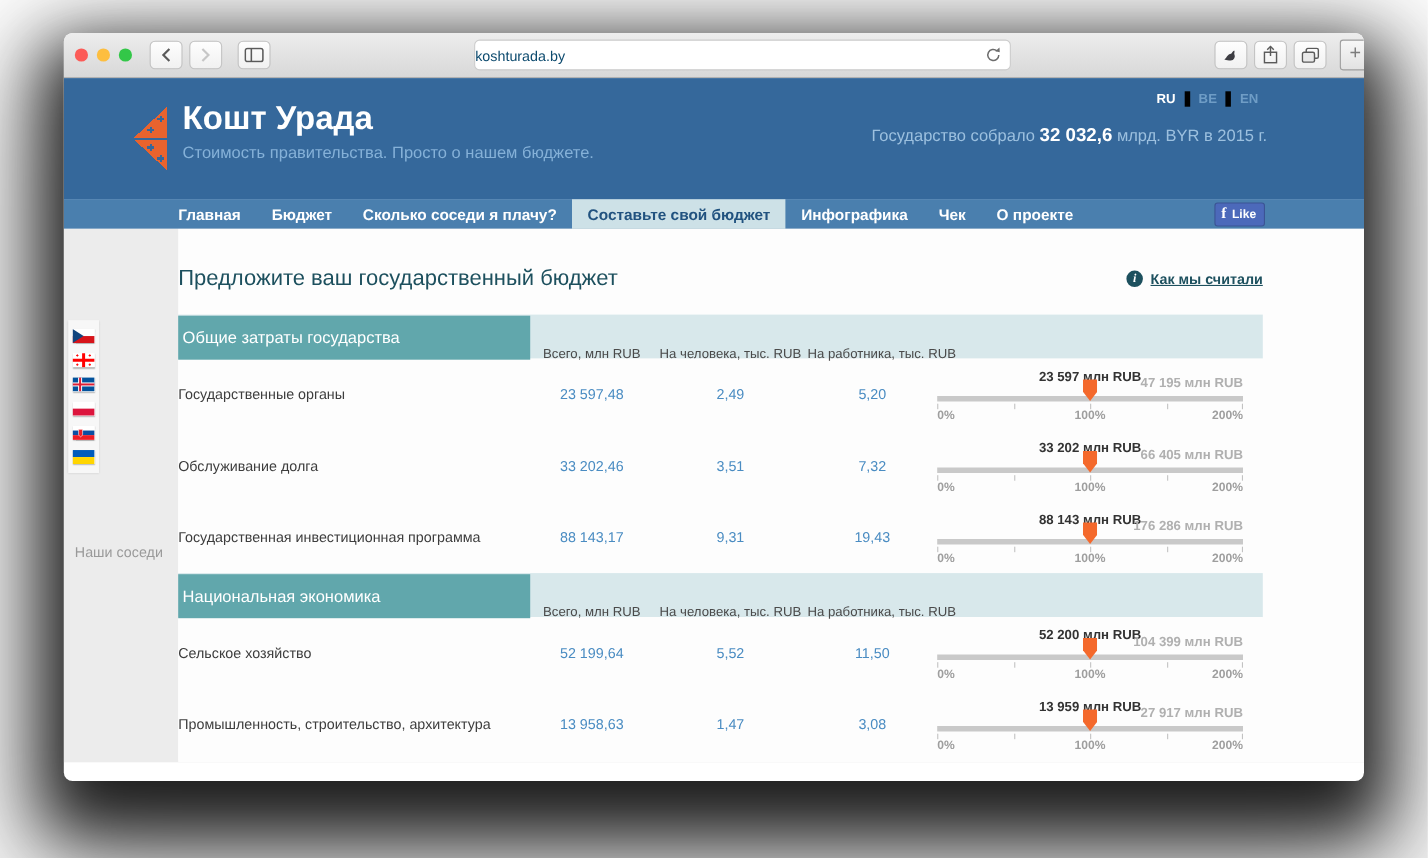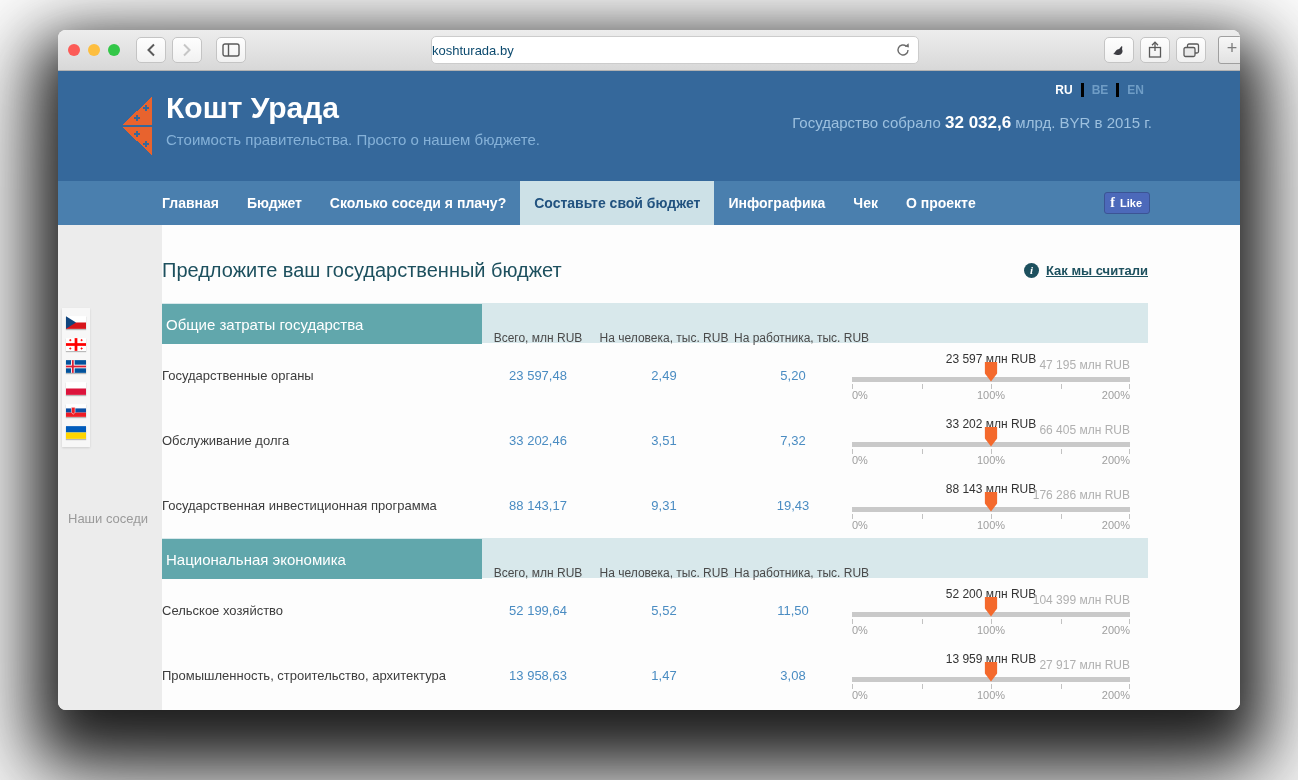--- a/index.html
+++ b/index.html
@@ -45,25 +45,25 @@
   }
   
   .site-header{height:110px;background:#35689b;position:relative;}
   .logo-block{position:absolute;left:60px;top:20px;display:flex;}
   .ornament{margin-right:12px;margin-top:4px;}
   .site-title{font-size:30px;font-weight:bold;color:#ffffff;line-height:34px;}
   .site-subtitle{font-size:15px;color:#85b1d8;margin-top:6px;}
   .langs{position:absolute;top:12px;right:88px;font-size:12px;font-weight:bold;display:flex;align-items:flex-start;}
   .lang{color:#6f9dc6;padding:0 8px;}
   .lang.active{color:#ffffff;}
-  .lang + .lang{border-left:3px solid #000000;}
+  .lang + .lang{border-left:5px solid #000000;}
   .collected{position:absolute;top:42px;right:88px;font-size:15px;color:#9cc0df;}
   .collected b{color:#ffffff;font-size:17px;}
   
-  .main-nav{height:44px;background:#4a7fae;display:flex;align-items:stretch;padding-left:90px;}
+  .main-nav{height:27px;background:#4a7fae;display:flex;align-items:stretch;padding-left:90px;}
   .nav-item{
     display:flex;align-items:center;padding:0 14px;color:#ffffff;
     font-size:14px;font-weight:bold;white-space:nowrap;cursor:default;
   }
   .nav-item.active{background:#cde1e7;color:#21527f;}
   .fb-like{
     margin-left:auto;margin-right:90px;align-self:center;height:20px;
     background:#4c69ba;border:1px solid #3b5494;border-radius:3px;
     display:flex;align-items:center;padding:0 7px 0 5px;
   }
@@ -101,21 +101,21 @@
     padding-left:4px;font-size:15px;box-sizing:border-box;
   }
   .col-h{font-size:12px;color:#4a4a4a;text-align:center;white-space:nowrap;margin-top:28px;}
   .row{
     display:grid;grid-template-columns:320px 112px 140px 118px 296px;
     height:65px;align-items:center;background:#fdfdfd;
   }
   .cell-name{font-size:13px;color:#3d3d3d;padding-left:0;}
   .cell-val{font-size:13px;color:#4a8cc2;text-align:center;}
   
-  .sliderwrap{padding-right:18px;box-sizing:border-box;}
+  .sliderwrap{padding-right:18px;box-sizing:border-box;font-weight:bold;}
   .slider{position:relative;width:100%;height:48px;}
   .slider-value{
     position:absolute;top:0;left:50%;transform:translateX(-50%);
     font-size:12px;color:#333;white-space:nowrap;
   }
   .slider-max{position:absolute;top:6px;right:0;font-size:12px;color:#b0b0b0;white-space:nowrap;text-align:right;}
   .slider-track{position:absolute;left:0;right:0;top:25px;height:5px;background:#c9c9c9;}
   .slider-handle{
     position:absolute;left:50%;transform:translateX(-50%);bottom:0px;width:13px;height:20px;
     background:#f4692c;

